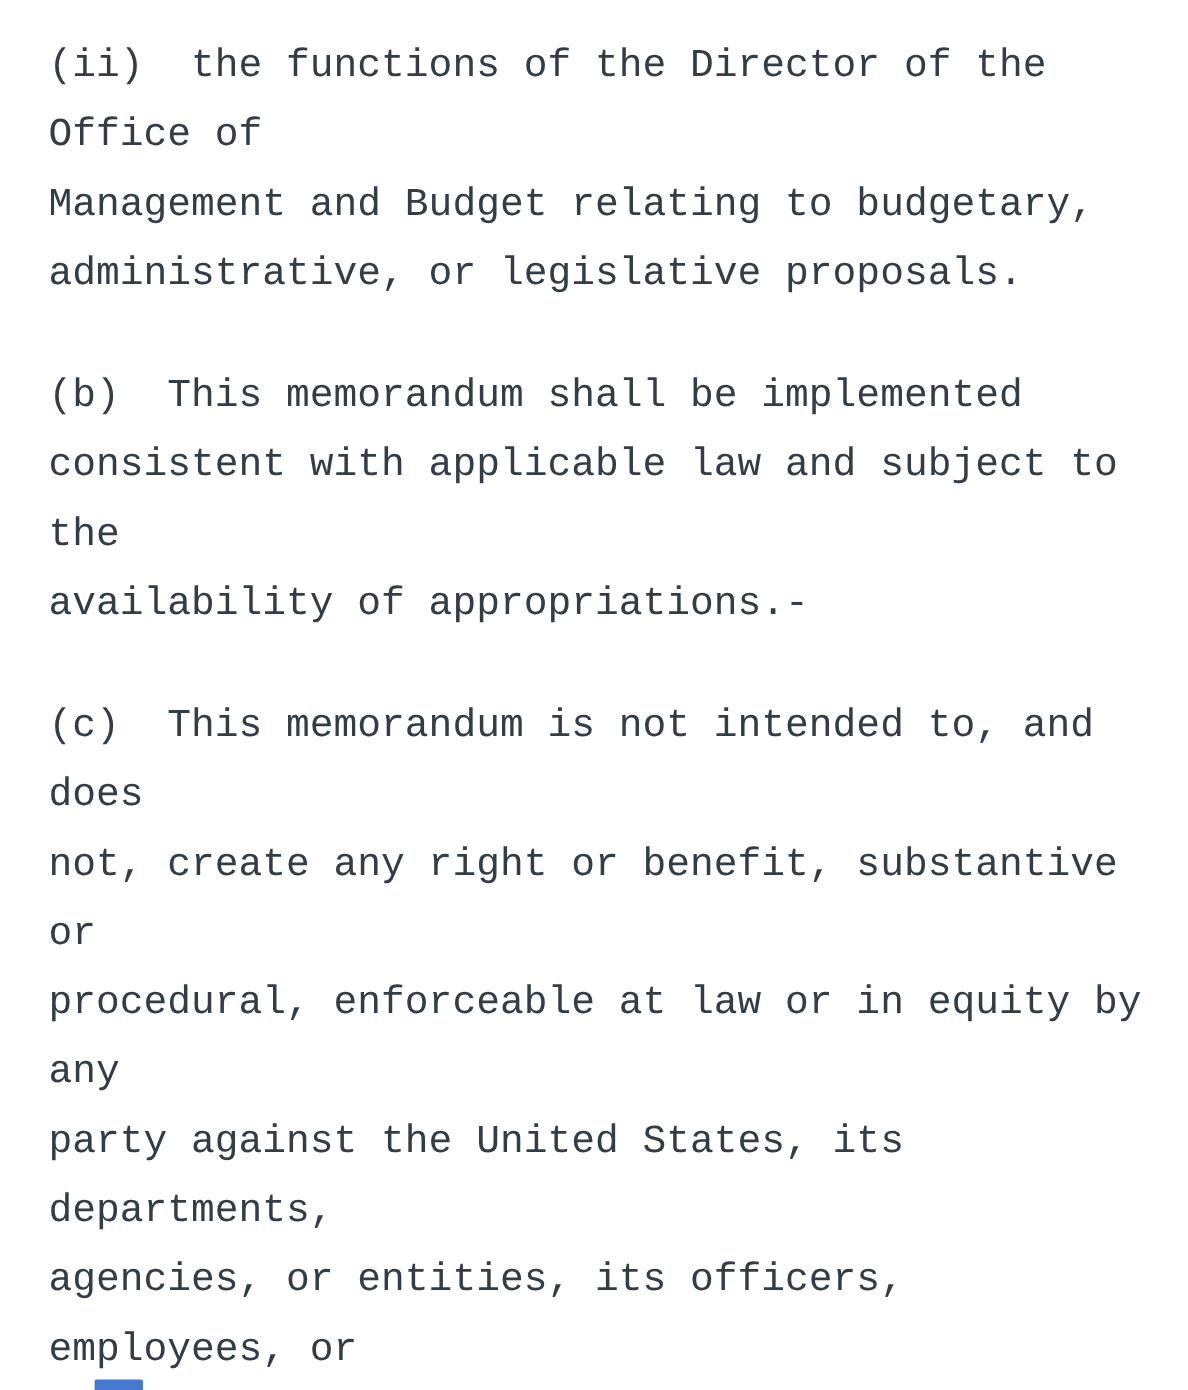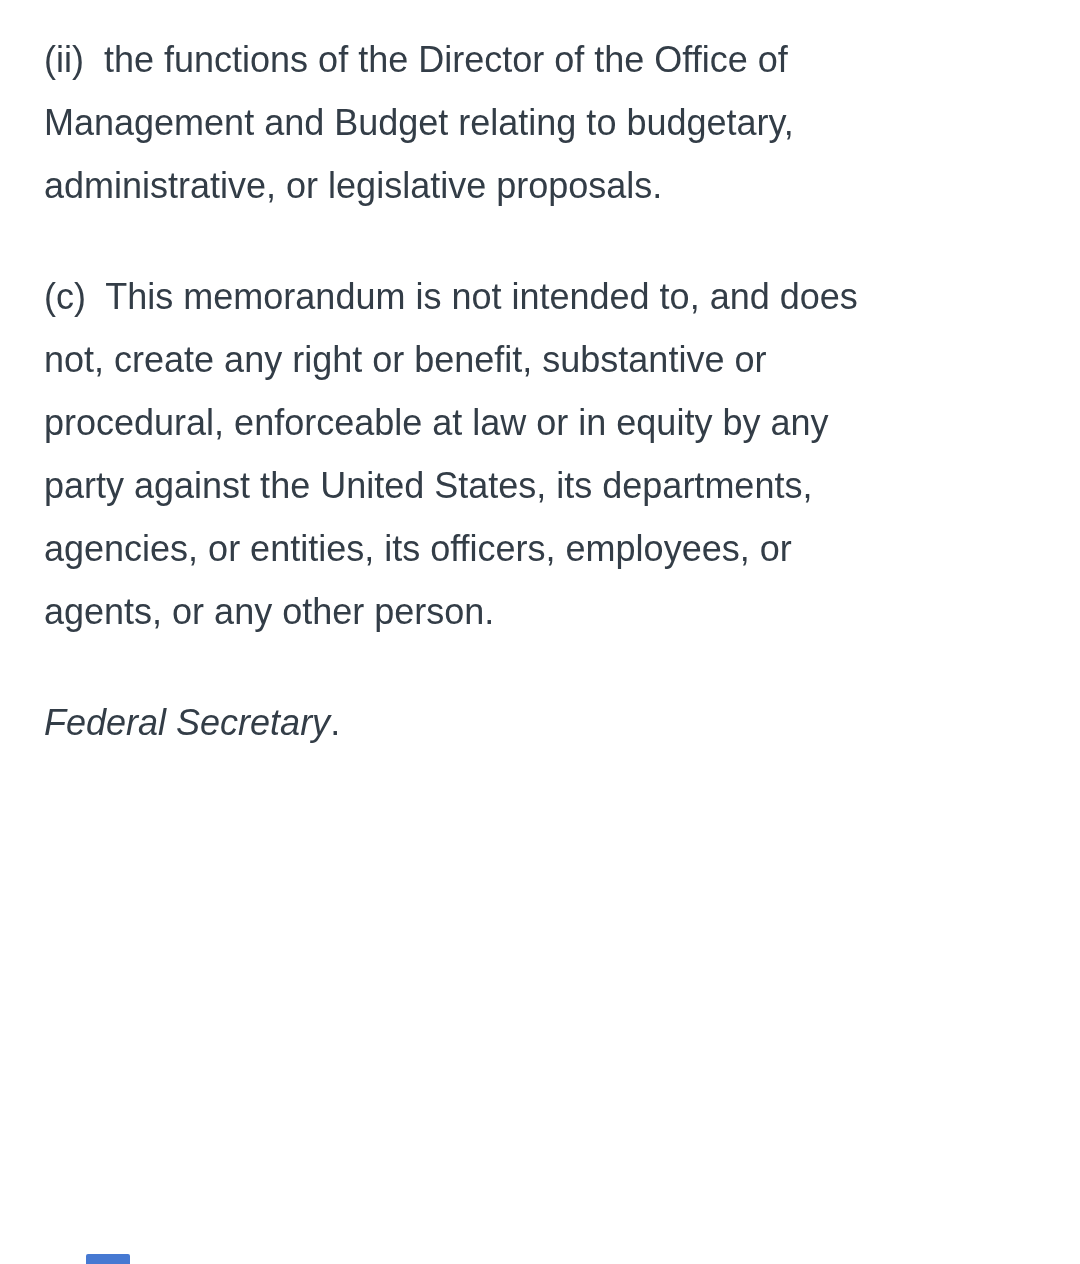--- a/index.html
+++ b/index.html
@@ -16,20 +16,21 @@
     left: 0;
     width: 1080px;
     padding: 28px 40px 0 44px;
     font-size: 36px;
     line-height: 63px;
     color: #333d47;
   }
   .doc p {
     margin: 0 0 48px 0;
     white-space: pre-wrap;
+    font-family: Liberation Mono, monospace;
   }
   .italic { font-style: italic; }
   .signature {
     width: 900px;
     text-align: center;
     white-space: normal;
   }
   .blue-partial {
     position: absolute;
     left: 86px;
@@ -39,20 +40,23 @@
     border-radius: 2px 2px 0 0;
   }
 </style>
 </head>
 <body>
 
 <div class="doc">
   <p>(ii)  the functions of the Director of the Office of
 Management and Budget relating to budgetary,
 administrative, or legislative proposals.</p>
+  <p>(b)  This memorandum shall be implemented
+consistent with applicable law and subject to the
+availability of appropriations.-</p>
   <p>(c)  This memorandum is not intended to, and does
 not, create any right or benefit, substantive or
 procedural, enforceable at law or in equity by any
 party against the United States, its departments,
 agencies, or entities, its officers, employees, or
 agents, or any other person.</p>
   <p><span class="italic">Federal Secretary</span><span>.</span></p>
 </div>
 
 <div class="blue-partial" style="background-color: rgb(70, 121, 210);"></div>

